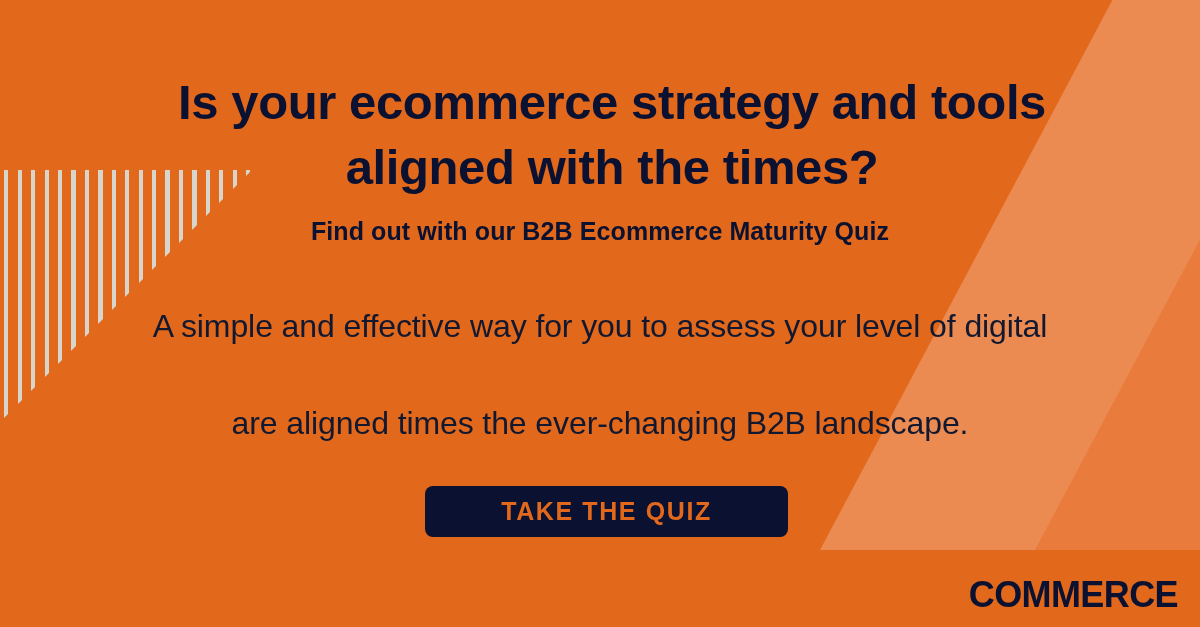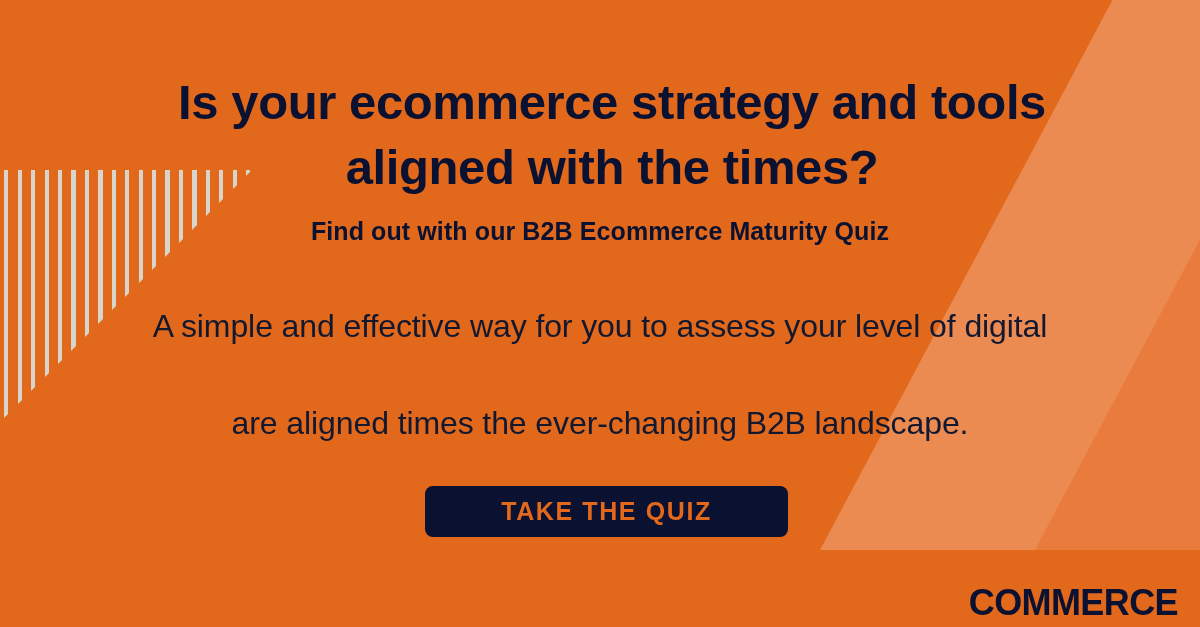--- a/index.html
+++ b/index.html
@@ -146,21 +146,21 @@
     line-height: 51px;
     text-align: center;
     padding: 0;
     cursor: pointer;
     text-decoration: none;
   }
 
   .logo {
     position: absolute;
     right: 22px;
-    bottom: 4px;
+    bottom: 12px;
     text-align: left;
     color: #0B1130;
     font-weight: 700;
     font-size: 36px;
     line-height: 1.08;
     letter-spacing: -0.6px;
   }
   .logo-line-1 { display: block; }
   .logo-line-2 { display: block; }
 </style>

